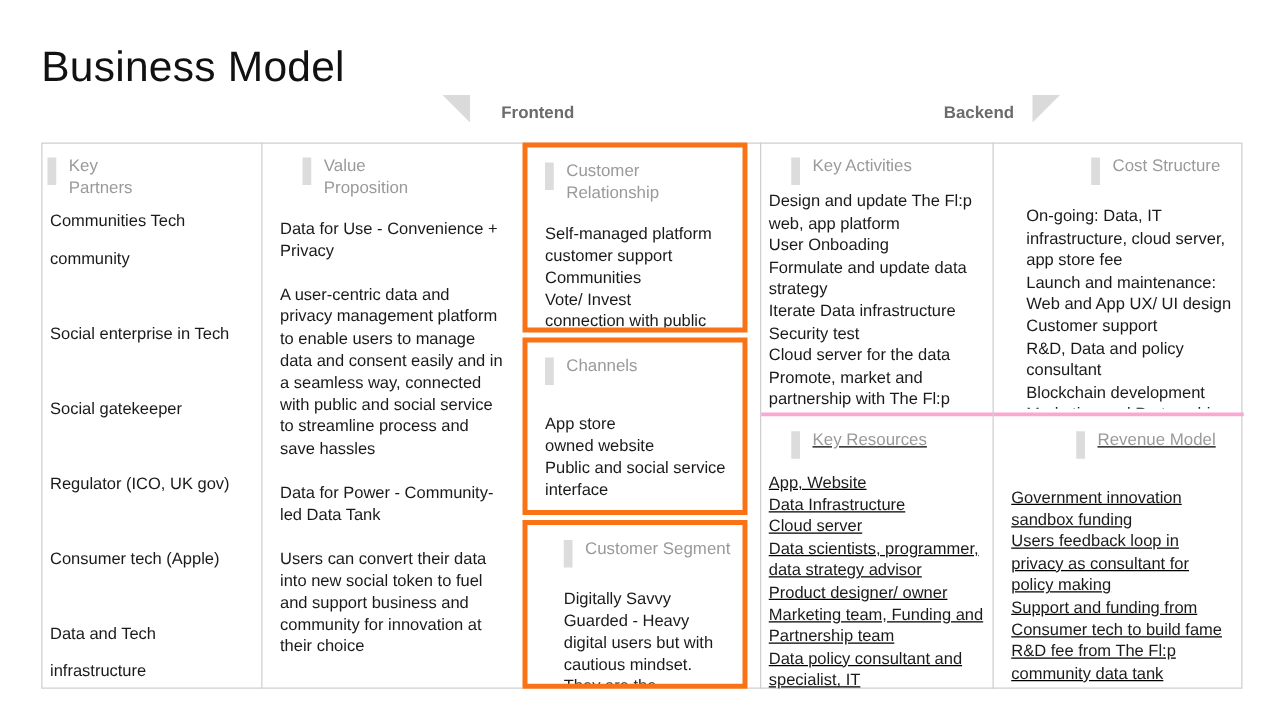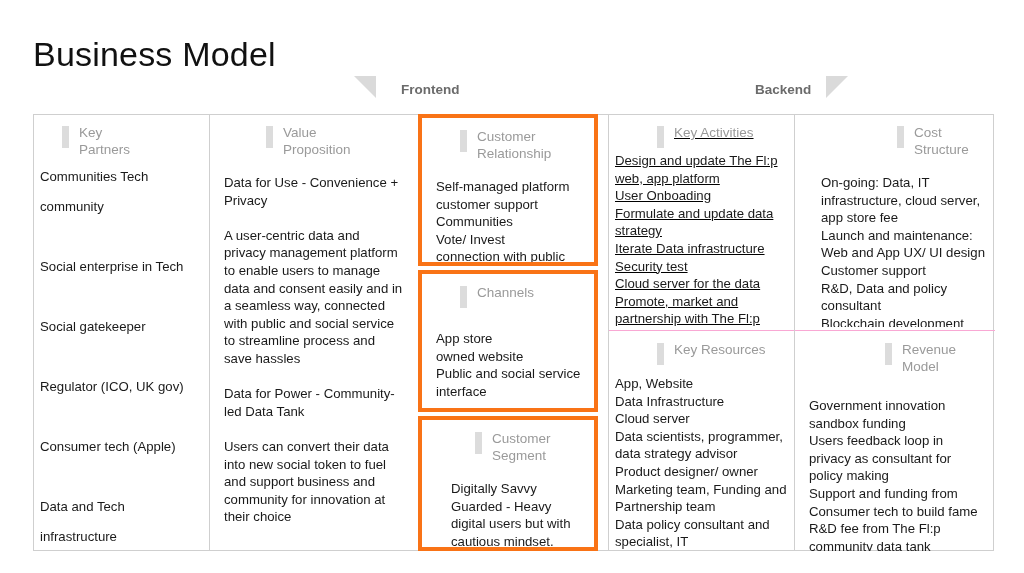--- a/index.html
+++ b/index.html
@@ -94,28 +94,27 @@
   .cell {
     position: relative;
     box-sizing: border-box;
     padding: 0 10px 8px 10px;
     overflow: hidden;
   }
   .cell.boxed {
     border: 4px solid #f97316;
     background: #ffffff;
   }
-  .cell.topline { border-top: 1px solid #f9a8d4; }
+  .cell.topline { border-top: 3px solid #f9a8d4; text-decoration: underline; }
 
   .cell-head {
     display: flex;
     align-items: flex-start;
     padding-top: 10px;
     padding-bottom: 4px;
-    margin-left: 24px;
   }
   .head-bar {
     flex: 0 0 auto;
     width: 7px;
     height: 22px;
     background: #dcdcdc;
     margin-right: 10px;
     margin-top: 2px;
   }
   .cell-title {
@@ -155,21 +154,21 @@
   }
   #cell-customer-segment {
     position: absolute; left: 0px; top: 302px;
     width: 180px; height: 135px;
     padding-left: 29px; padding-right: 8px;
   }
 
   #cell-key-activities {
     position: absolute; left: 0px; top: 0px;
     width: 186px; height: 216px;
-    padding-left: 6px; padding-right: 6px; text-decoration: underline;
+    padding-left: 6px; padding-right: 6px;
   }
   #cell-key-resources {
     position: absolute; left: 0px; top: 216px;
     width: 186px; height: 221px;
     padding-left: 6px; padding-right: 6px;
   }
 
   #cell-cost-structure {
     position: absolute; left: 12px; top: 0px;
     width: 200px; height: 213px;

